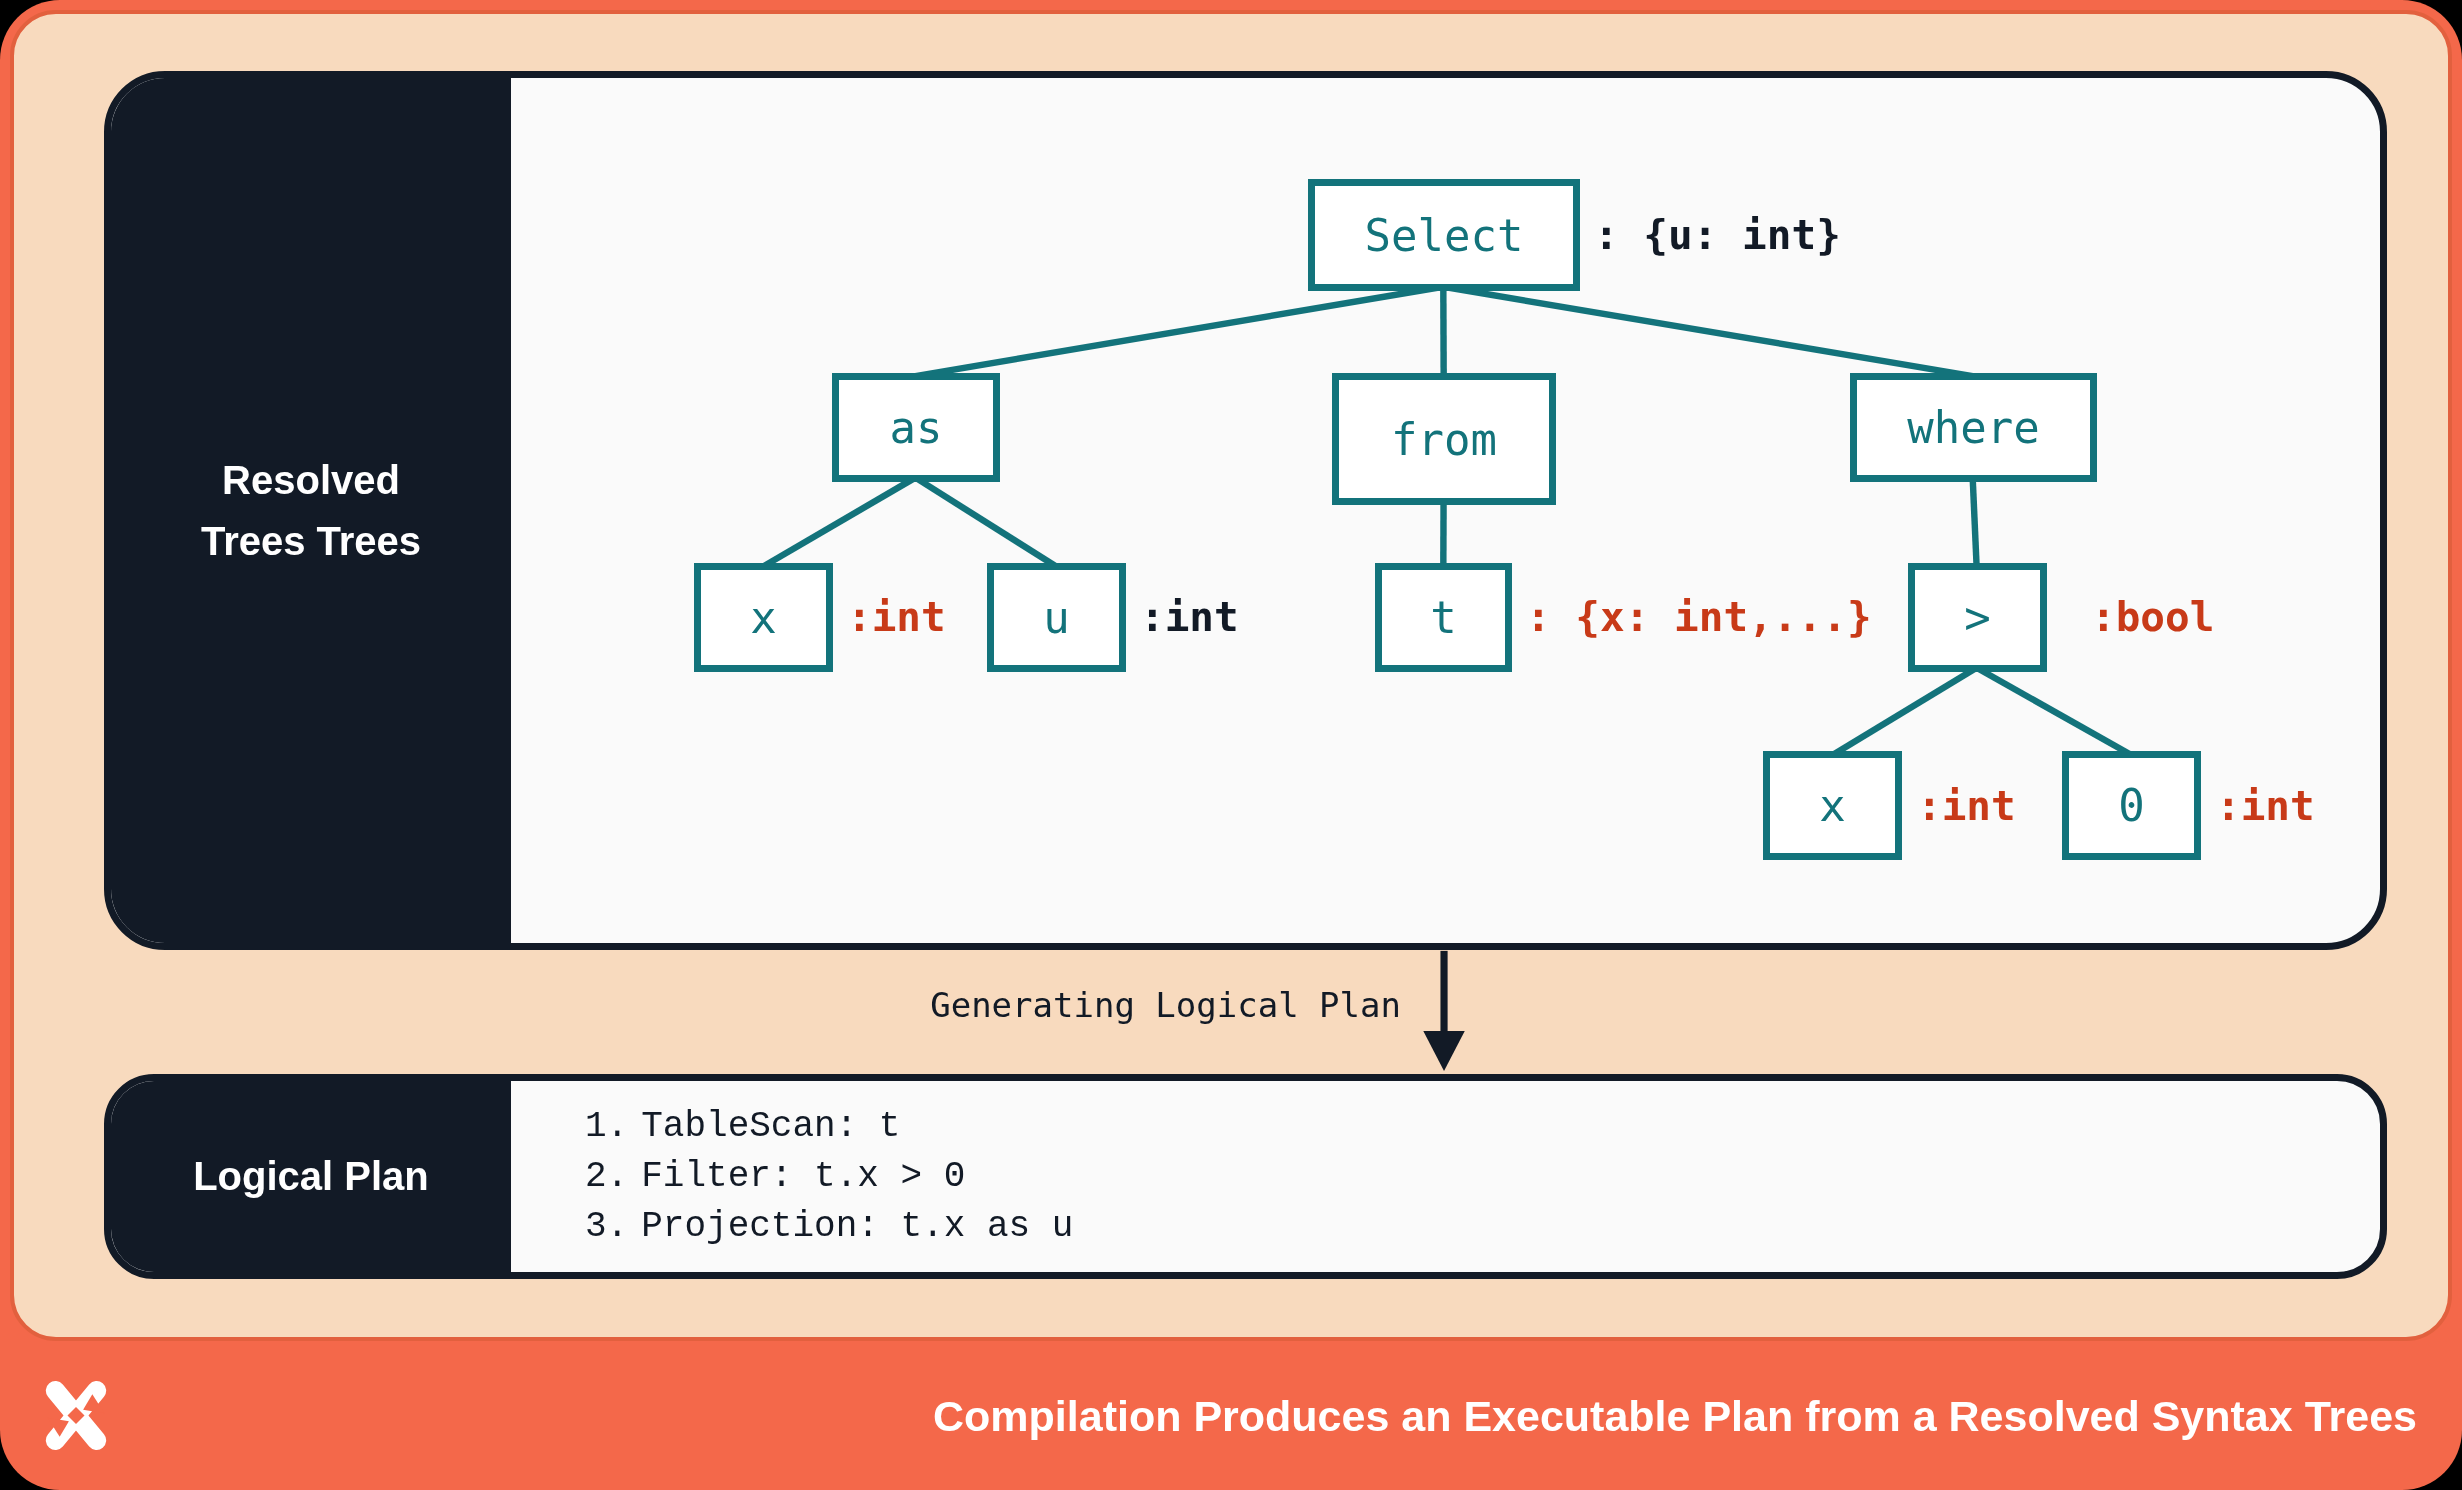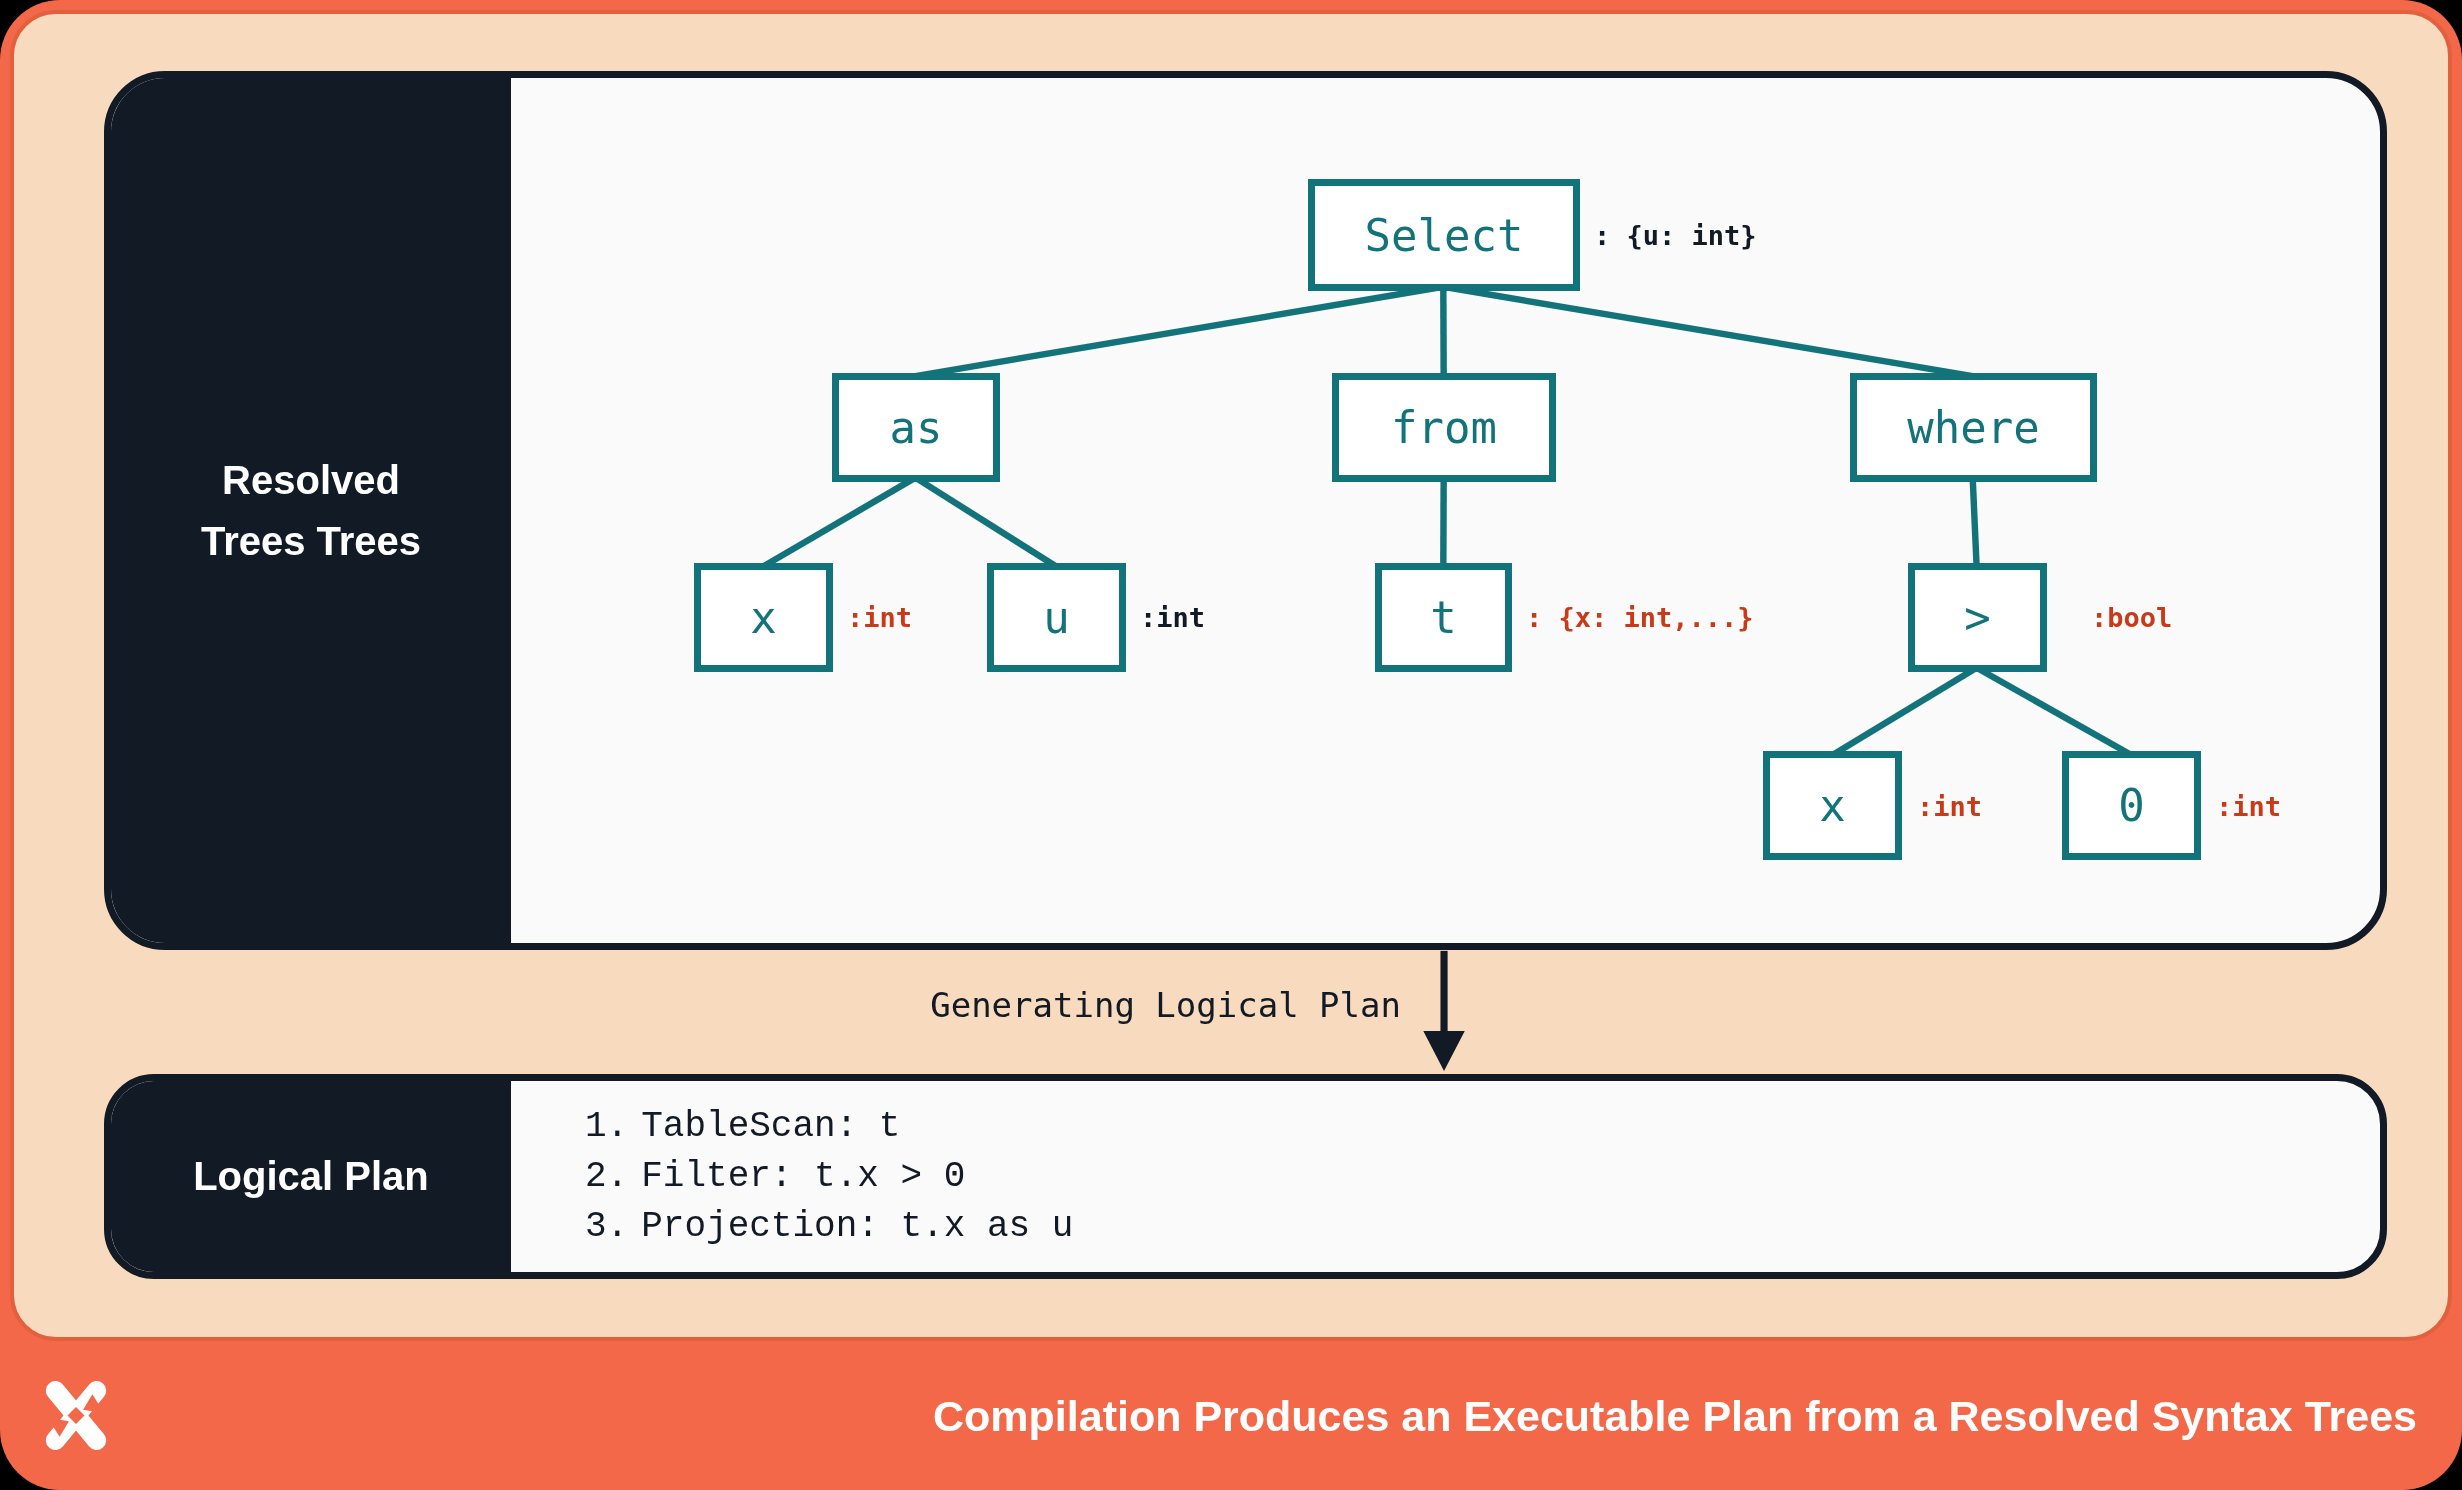--- a/index.html
+++ b/index.html
@@ -33,21 +33,21 @@
   
   .tree-svg { position:absolute; left:0; top:0; pointer-events:none; }
   .node {
     position:absolute; background:#ffffff; border:7.9px solid #13737B;
     box-sizing:border-box; display:flex; align-items:center; justify-content:center;
     font-family:"DejaVu Sans Mono", monospace; font-size:44px; color:#13737B;
     white-space:nowrap;
   }
   .annotation {
     position:absolute; transform:translateY(-50%);
-    font-family:"DejaVu Sans Mono", monospace; font-weight:bold; font-size:27px;
+    font-family:"DejaVu Sans Mono", monospace; font-weight:bold; font-size:41px;
     white-space:nowrap;
   }
   .annotation.navy { color:#121A26; }
   .annotation.red  { color:#C83A18; }
   
   .transition-label {
     position:absolute; right:1061px; top:985px;
     font-family:"DejaVu Sans Mono", monospace; font-size:34px; line-height:41px;
     color:#121A26; white-space:nowrap; text-align:right;
   }
@@ -110,21 +110,21 @@
     </svg>
 
   <div id="nodes">
       <div class="node" style="left: 1308px; top: 179px; width: 272px; height: 112px;">
         <span>Select</span>
       </div>
       <div class="annotation navy" style="left: 1594px; top: 235px;">: {u: int}</div>
       <div class="node" style="left: 832px; top: 373px; width: 168px; height: 109px;">
         <span>as</span>
       </div>
-      <div class="node" style="left: 1332px; top: 373px; width: 224px; height: 109px;">
+      <div class="node" style="left: 1332px; top: 373px; width: 224px; height: 132px;">
         <span>from</span>
       </div>
       <div class="node" style="left: 1850px; top: 373px; width: 247px; height: 109px; text-align: center;">
         <span>where</span>
       </div>
       <div class="node" style="left: 694px; top: 563px; width: 139px; height: 109px;">
         <span>x</span>
       </div>
       <div class="annotation red" style="left: 847px; top: 617px;">:int</div>
       <div class="node" style="left: 987px; top: 563px; width: 139px; height: 109px;">

